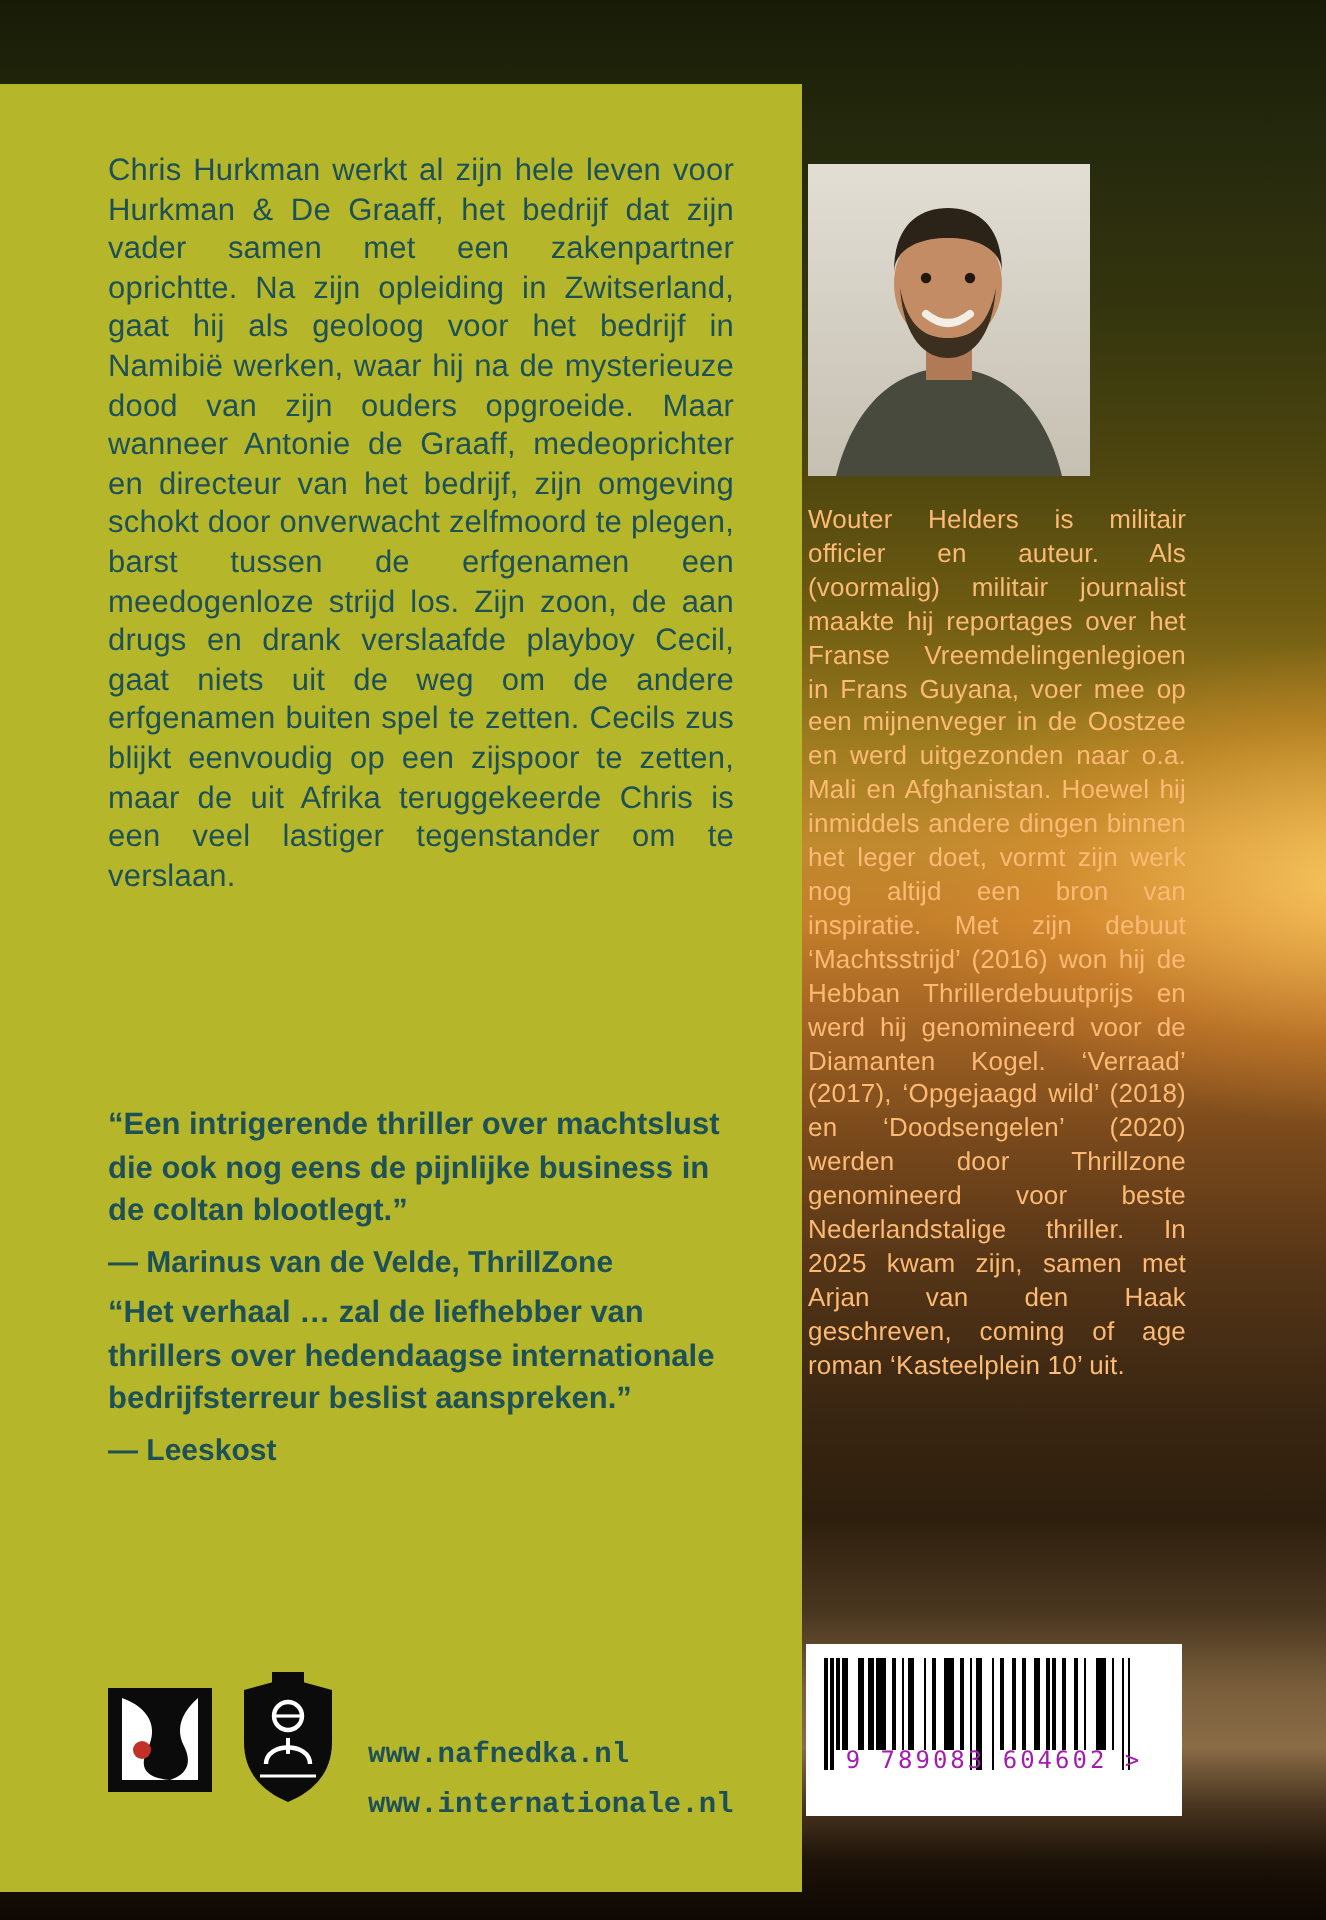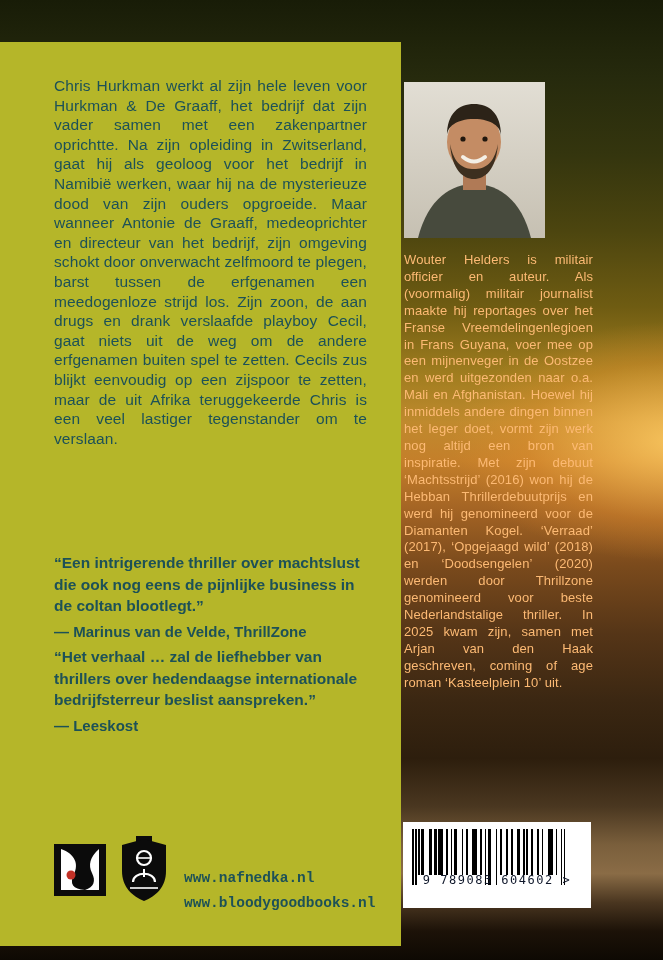--- a/index.html
+++ b/index.html
@@ -49,21 +49,21 @@
     text-align:justify; margin:0; letter-spacing:.1px;
   }
   .barcode-box {
     position:absolute; left:403px; top:822px; width:188px; height:86px;
     background:#ffffff; box-sizing:border-box; padding:7px 9px 4px 9px;
   }
   .barcode-bars { height:56px; white-space:nowrap; overflow:hidden; }
   .barcode-bars span { display:inline-block; vertical-align:top; }
   .barcode-number {
     font-family:"DejaVu Sans Mono", monospace;
-    font-size:12px; color:#0f172a; letter-spacing:1.5px;
+    font-size:12px; color:#a21caf; letter-spacing:1.5px;
     text-align:center; margin-top:-12px; background:transparent;
   }
 </style>
 </head>
 <body>
 
 <div class="page">
 
   <div class="photo-bg"></div>
 
@@ -96,21 +96,21 @@
           <path d="M24 3 L46 9 V35 C46 51 36 60 24 65 C12 60 2 51 2 35 V9 Z" fill="#0b0b0b"></path>
           <circle cx="24" cy="22" r="7" fill="none" stroke="#ffffff" stroke-width="2.2"></circle>
           <path d="M17 22 h14" stroke="#ffffff" stroke-width="1.6"></path>
           <path d="M13 46 C13 35 35 35 35 46" fill="none" stroke="#ffffff" stroke-width="2.2"></path>
           <path d="M24 33 v8" stroke="#ffffff" stroke-width="2"></path>
           <path d="M10 52 h28" stroke="#ffffff" stroke-width="1.6"></path>
         </svg>
       </span>
       <div class="urls">
         <div>www.nafnedka.nl</div>
-        <div>www.bloodygoodbooks.nl</div>
+        <div>www.internationale.nl</div>
       </div>
     </div>
 
   </div>
 
   <span class="author-photo">
     <svg width="141" height="156" viewBox="0 0 141 156">
       <defs>
         <linearGradient id="sky" x1="0" y1="0" x2="0" y2="1">
           <stop offset="0" stop-color="#e2ded4"></stop>

